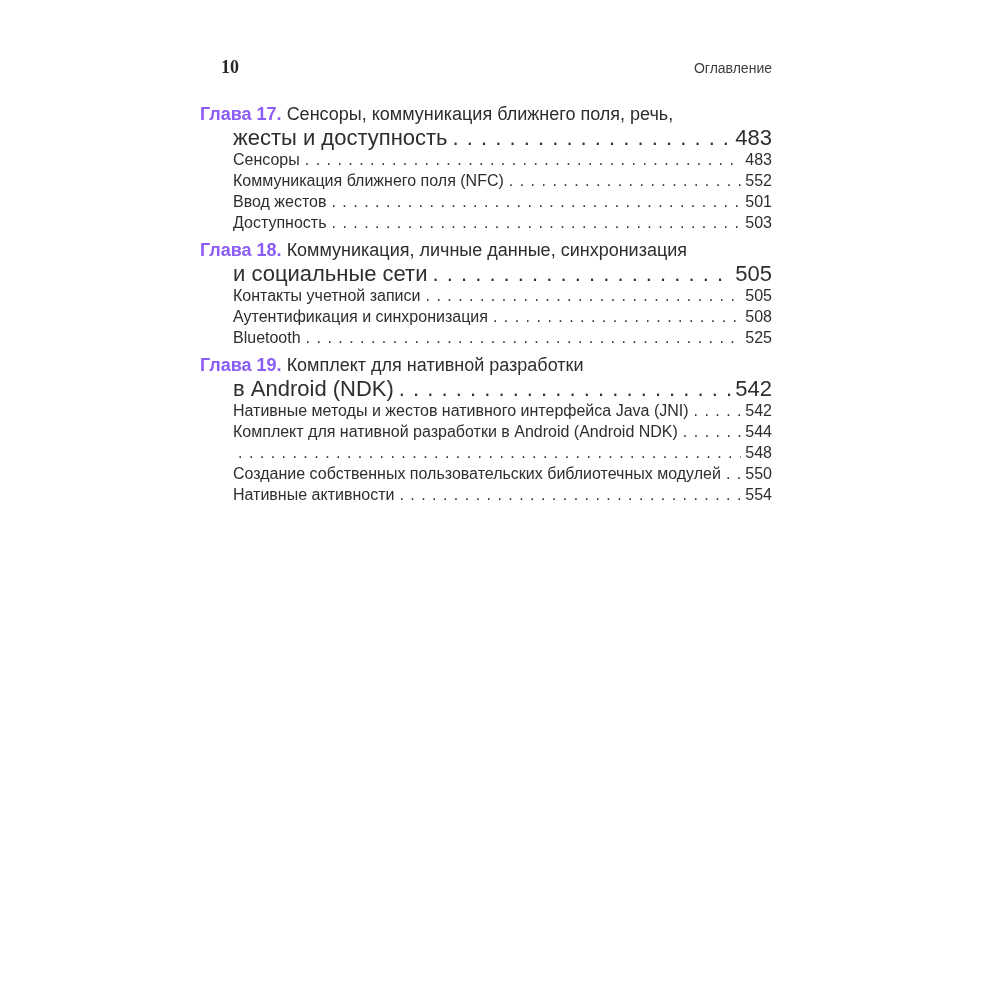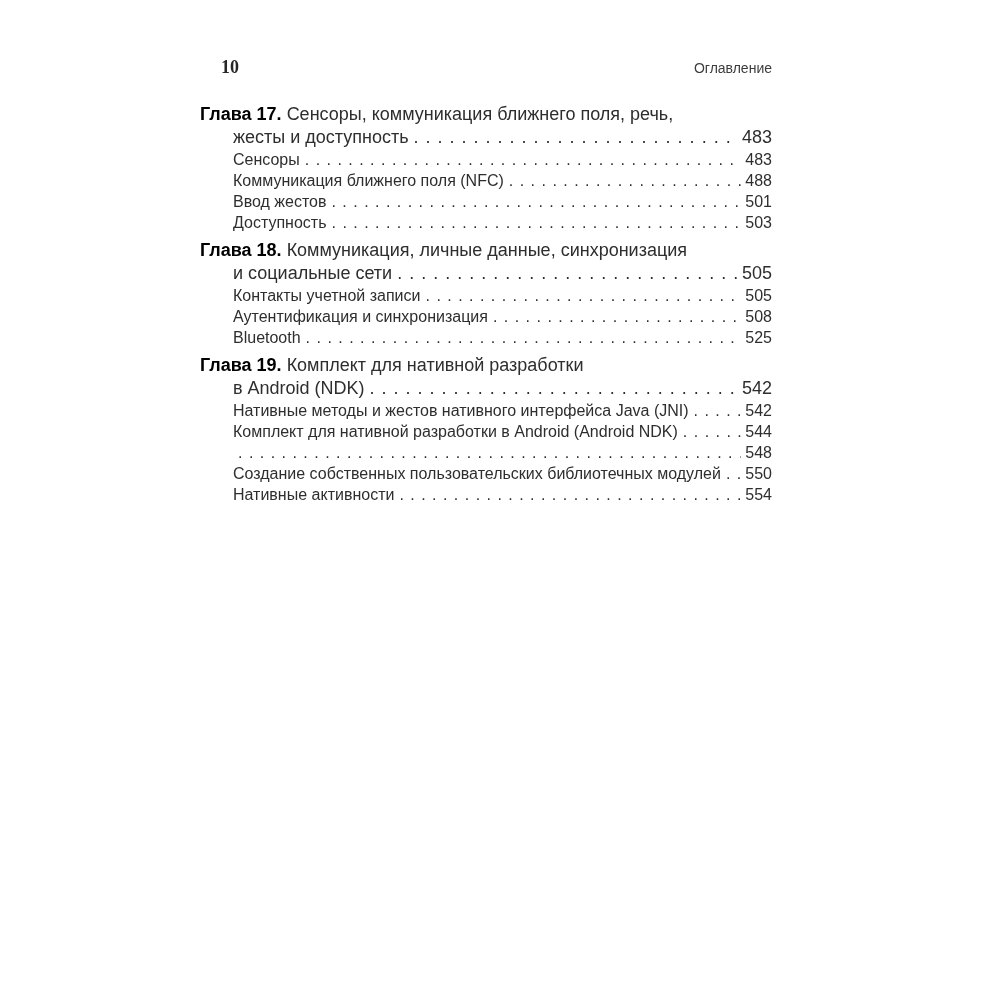--- a/index.html
+++ b/index.html
@@ -41,32 +41,32 @@
   .chapter {
     margin-bottom: 6px;
   }
   .ch-line1 {
     font-size: 18px;
     line-height: 23px;
     white-space: nowrap;
   }
   .ch-bold {
     font-weight: bold;
-    color: #000000;
+    color: #8b5cf6;
     margin-top: 32px;
   }
   .ch-rest {
     margin-left: 5px;
   }
   .row {
     display: flex;
     align-items: baseline;
   }
   .ch-line2 {
-    font-size: 18px;
+    font-size: 22px;
     line-height: 23px;
     padding-left: 33px;
   }
   .item {
     font-size: 16px;
     line-height: 21px;
     padding-left: 33px;
   }
   .label {
     flex: 0 0 auto;
@@ -106,21 +106,21 @@
           <span class="pg">483</span>
         </div>
         <div class="row item">
           <span class="label">Сенсоры</span>
           <span class="leader"></span>
           <span class="pg">483</span>
         </div>
         <div class="row item">
           <span class="label">Коммуникация ближнего поля (NFC)</span>
           <span class="leader"></span>
-          <span class="pg">488</span>
+          <span class="pg">552</span>
         </div>
         <div class="row item">
           <span class="label">Ввод жестов</span>
           <span class="leader"></span>
           <span class="pg">501</span>
         </div>
         <div class="row item">
           <span class="label">Доступность</span>
           <span class="leader"></span>
           <span class="pg">503</span>

